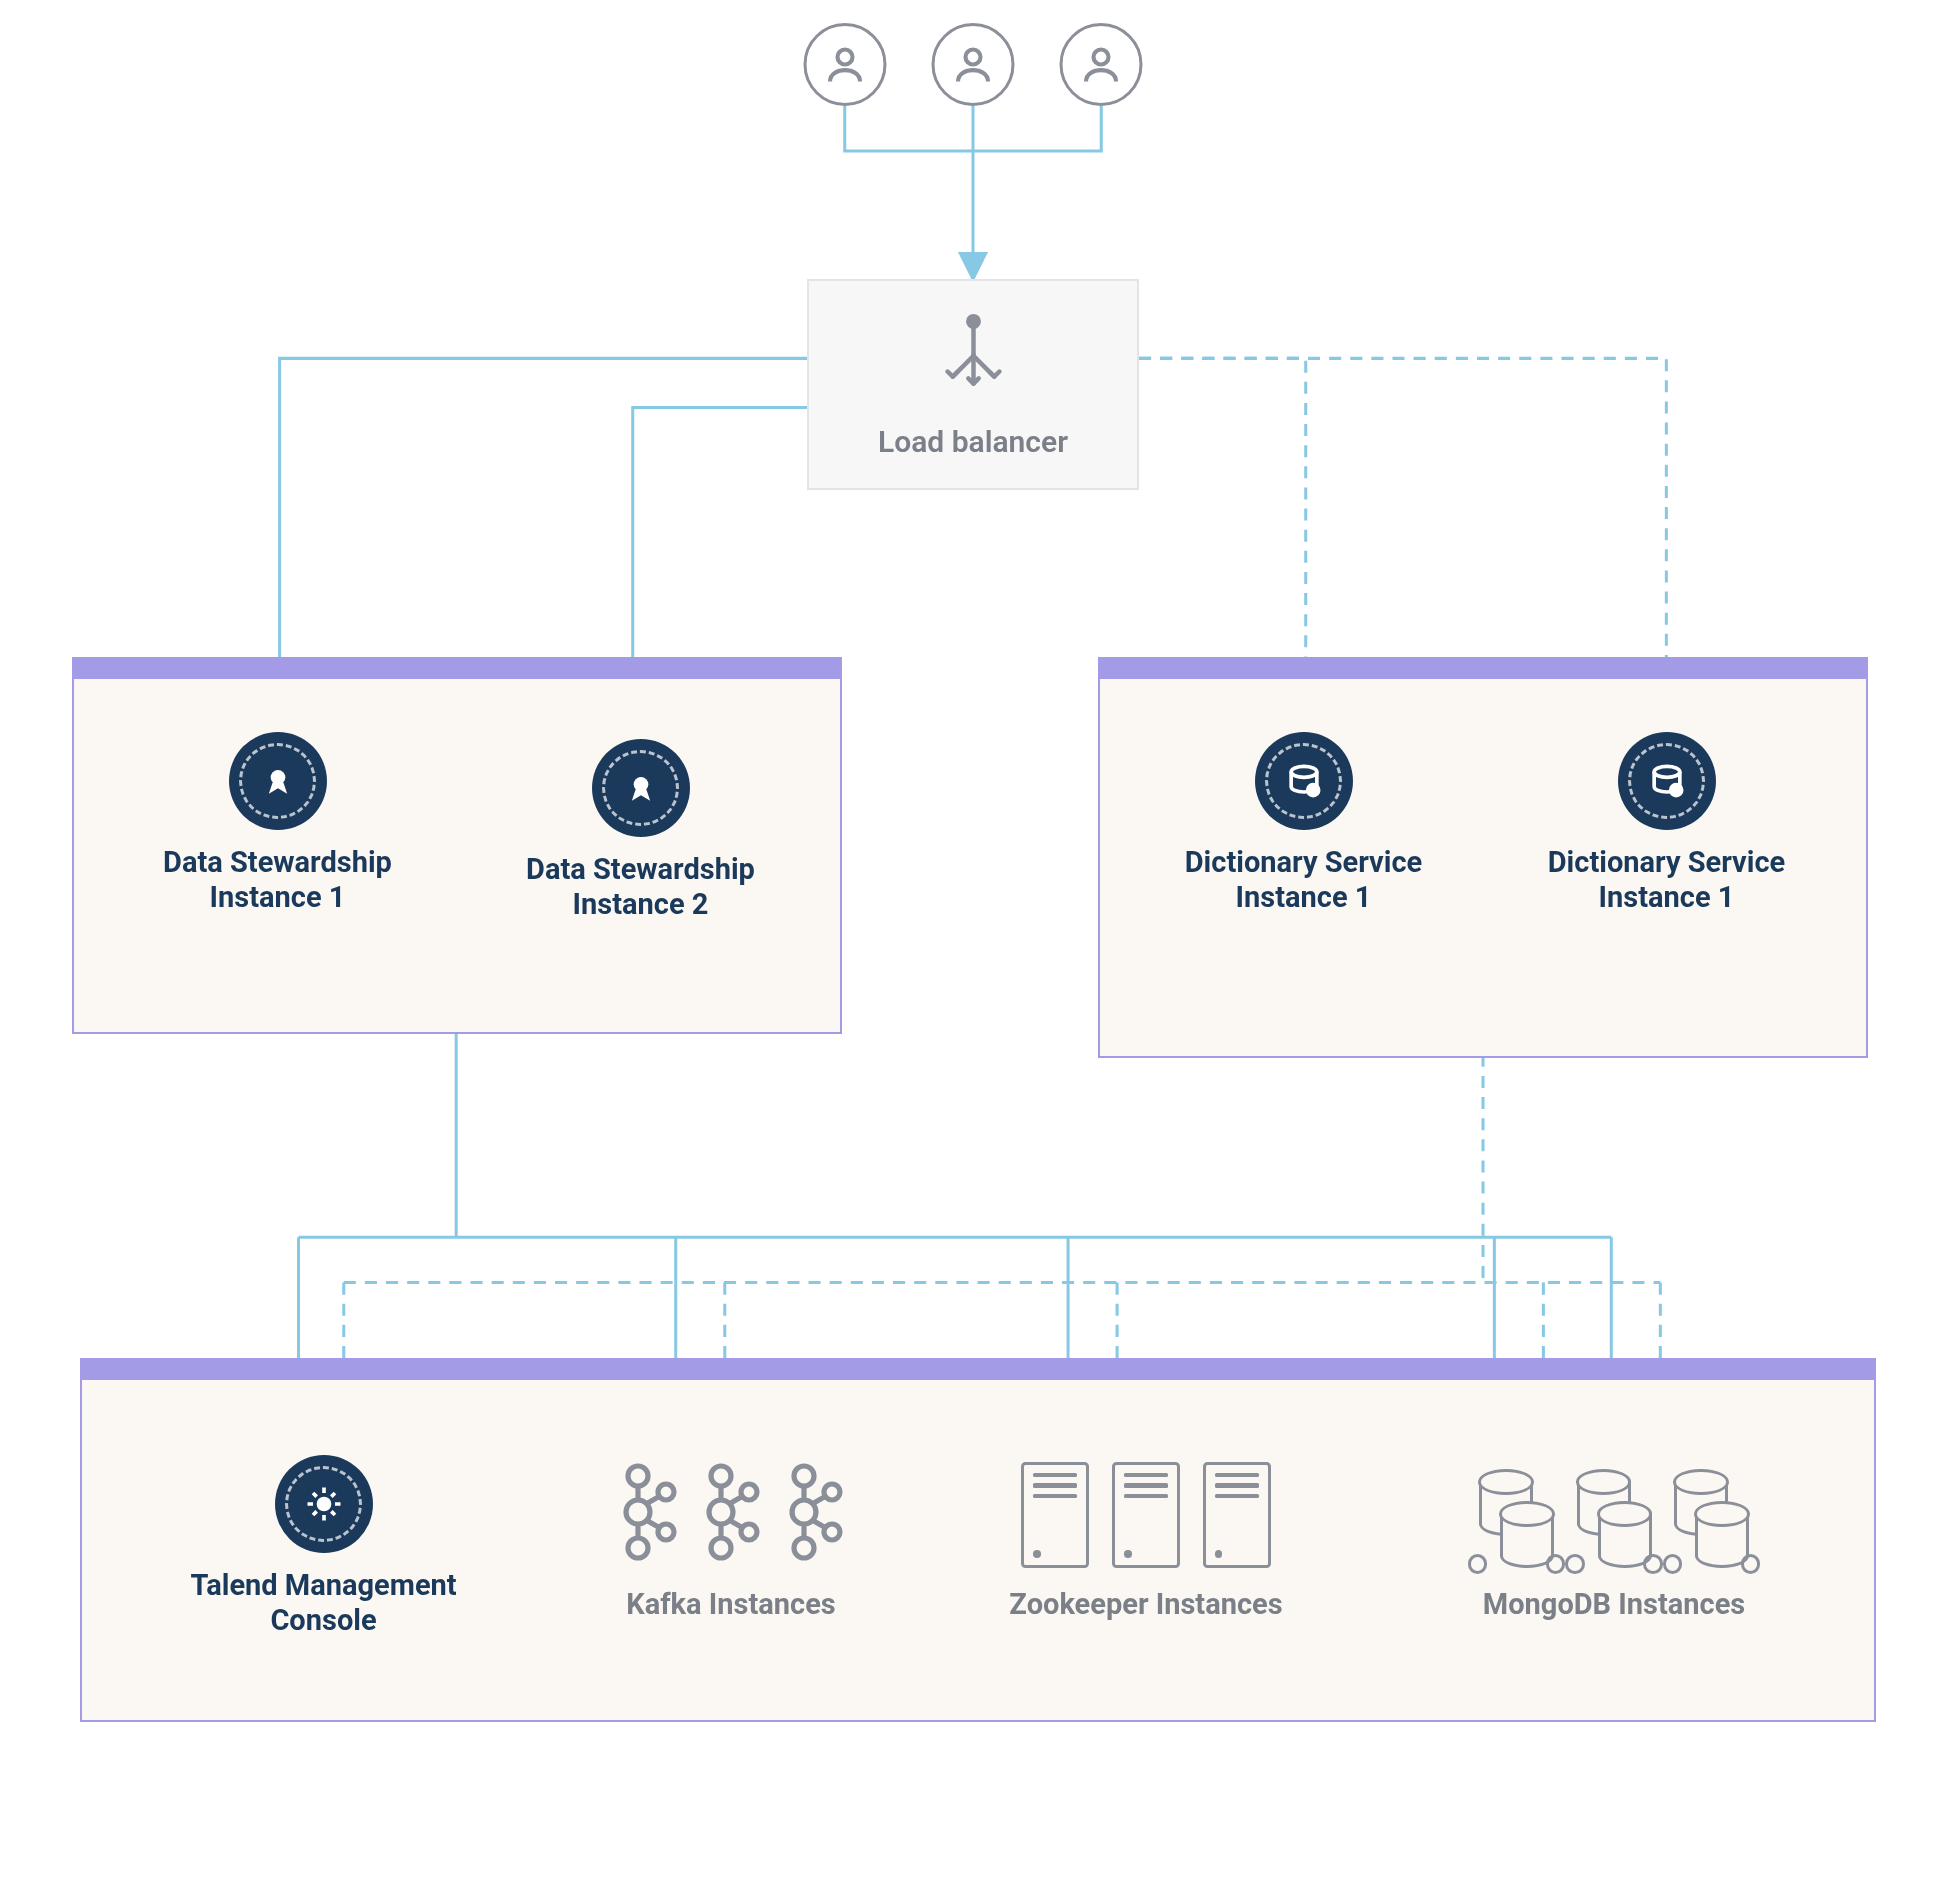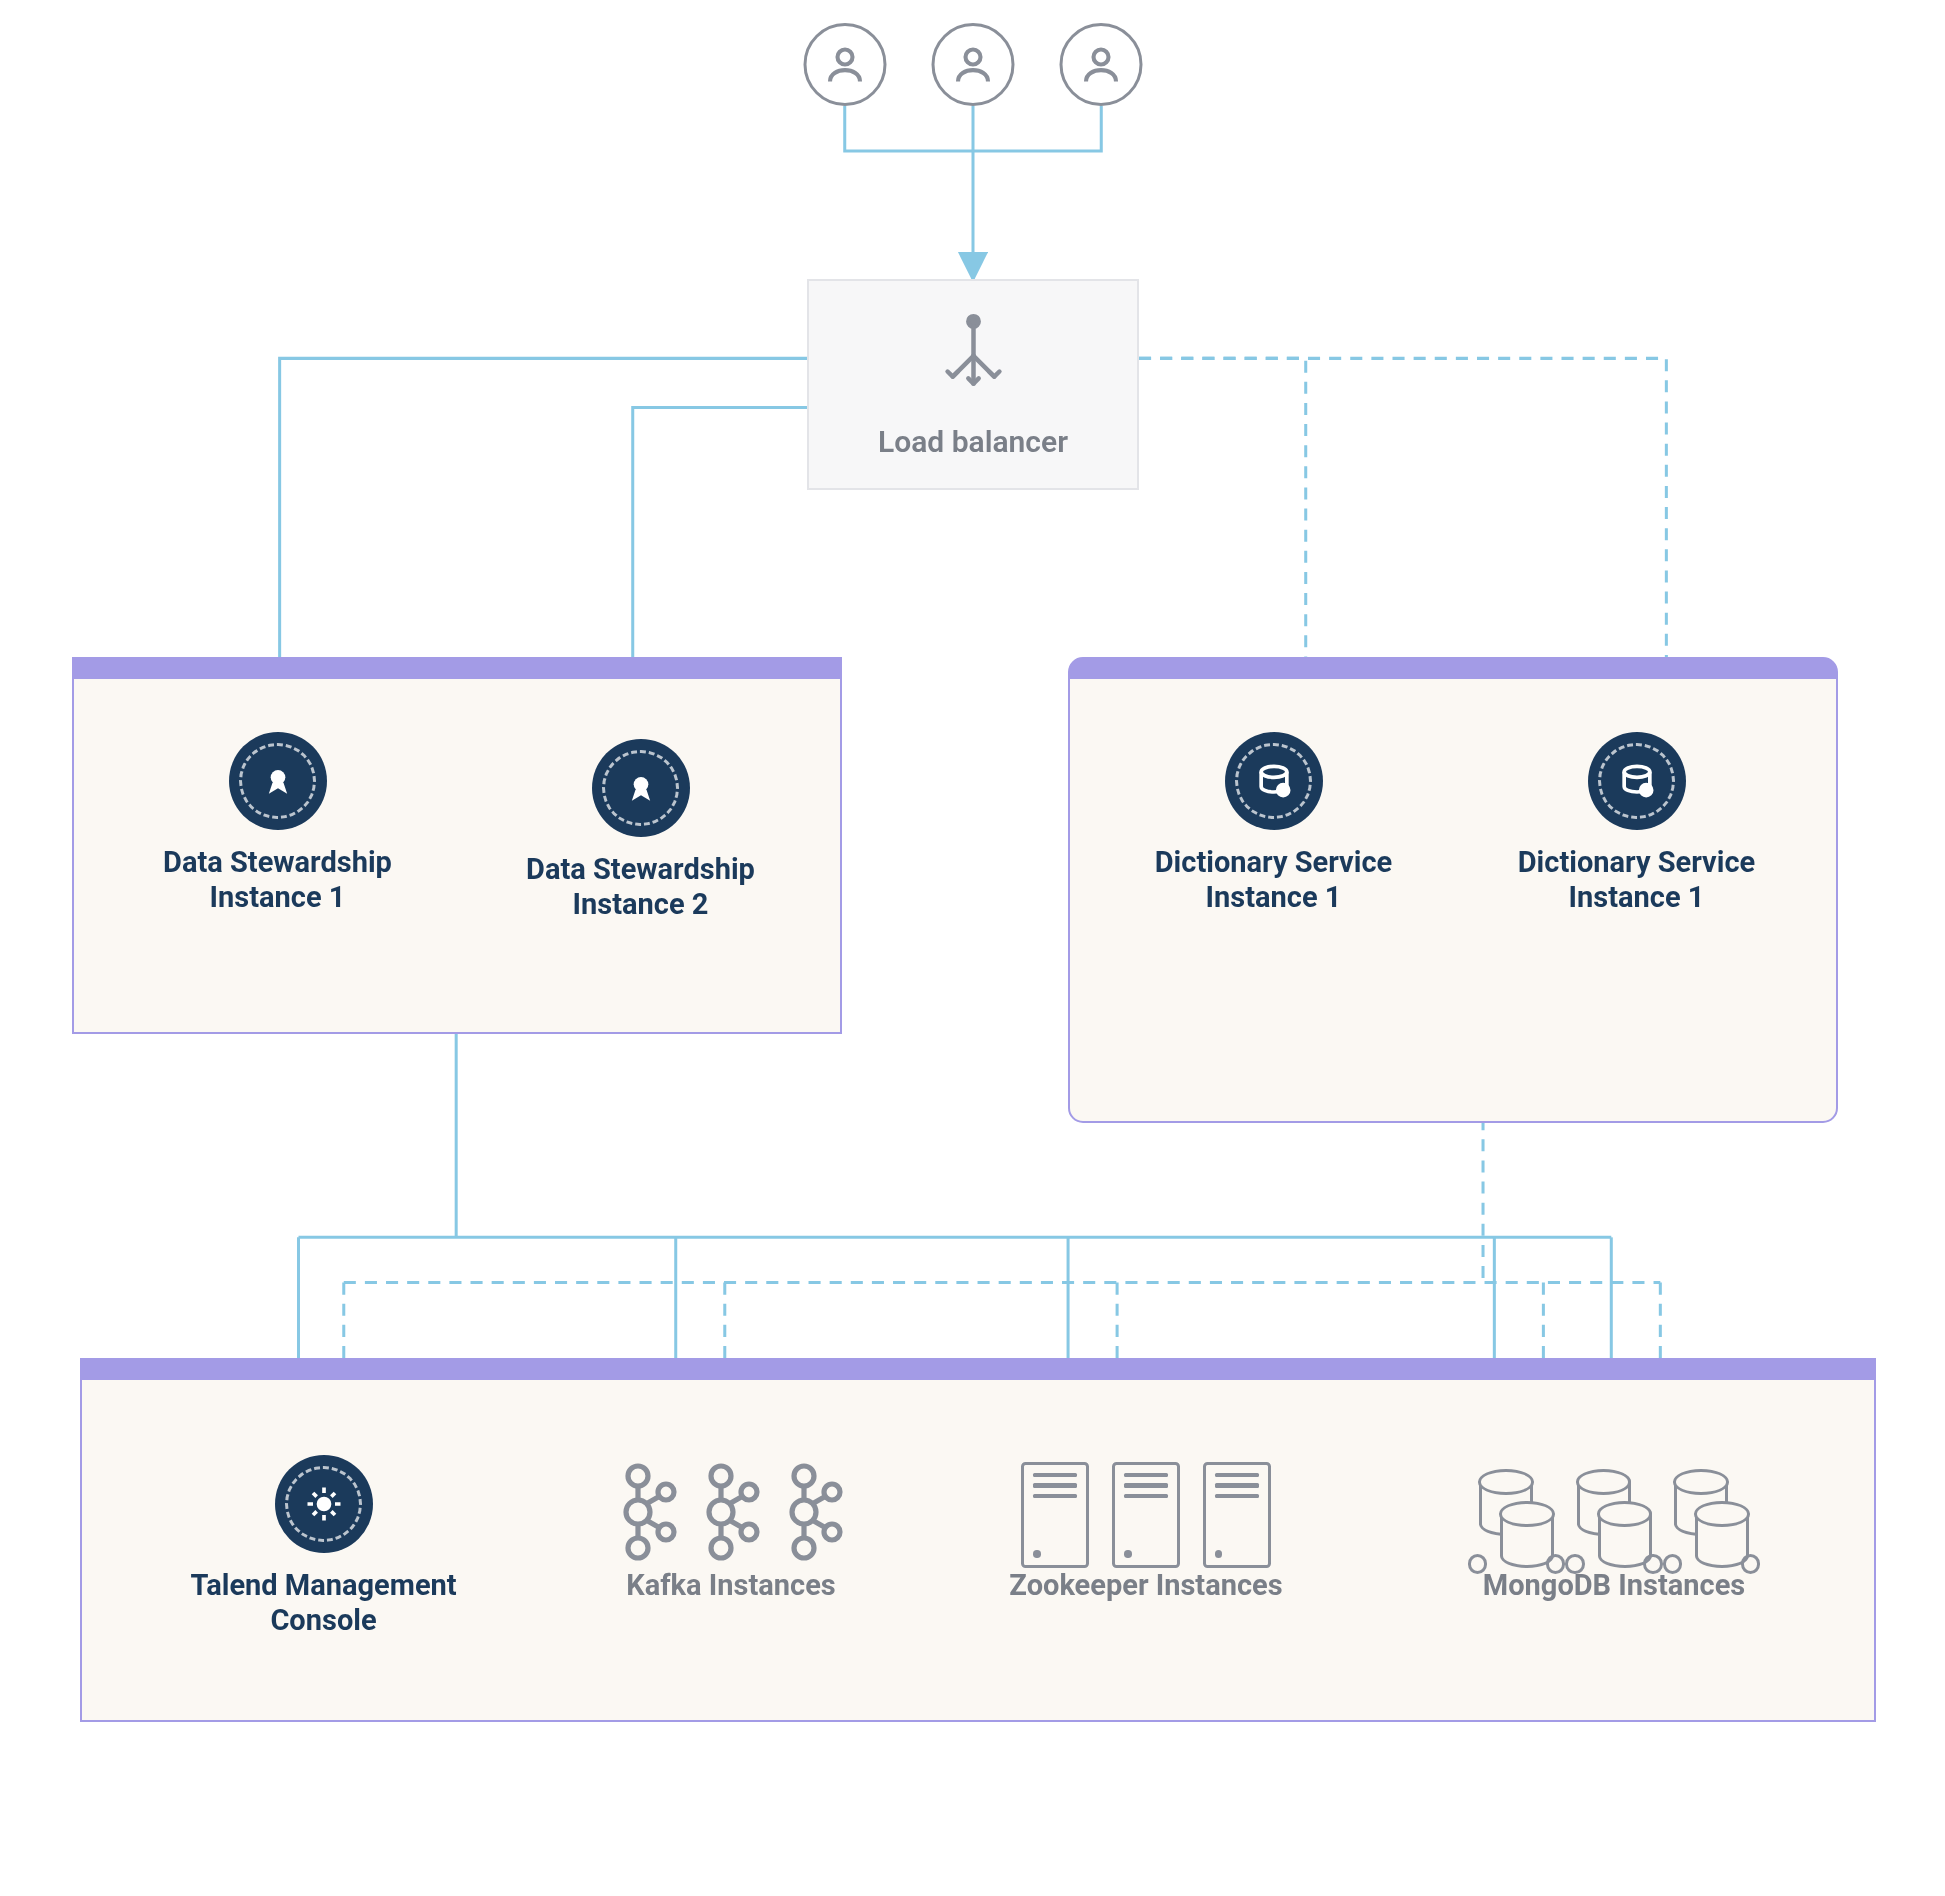--- a/index.html
+++ b/index.html
@@ -75,24 +75,23 @@
     padding-left: 8px;
   }
   .container.left {
     top: 657px;
     left: 72px;
     width: 770px;
     height: 377px;
   }
   .container.right {
     top: 657px;
-    left: 1068px;
+    left: 1098px;
     width: 770px;
-    height: 466px;
-    border-radius: 15px;
+    height: 401px;
   }
   .container.bottom {
     top: 1358px;
     left: 80px;
     width: 1796px;
     height: 364px;
   }
 
   
   .node {
@@ -129,20 +128,21 @@
     text-align: center;
     line-height: 1.2;
   }
 
   
   .cluster {
     position: absolute;
     display: flex;
     flex-direction: column;
     align-items: center;
+    gap: 19px;
     width: 362px;
   }
   .cluster-icons {
     display: flex;
     gap: 22.6px;
     align-items: flex-end;
     justify-content: center;
     height: 113px;
   }
   .cluster-label {

